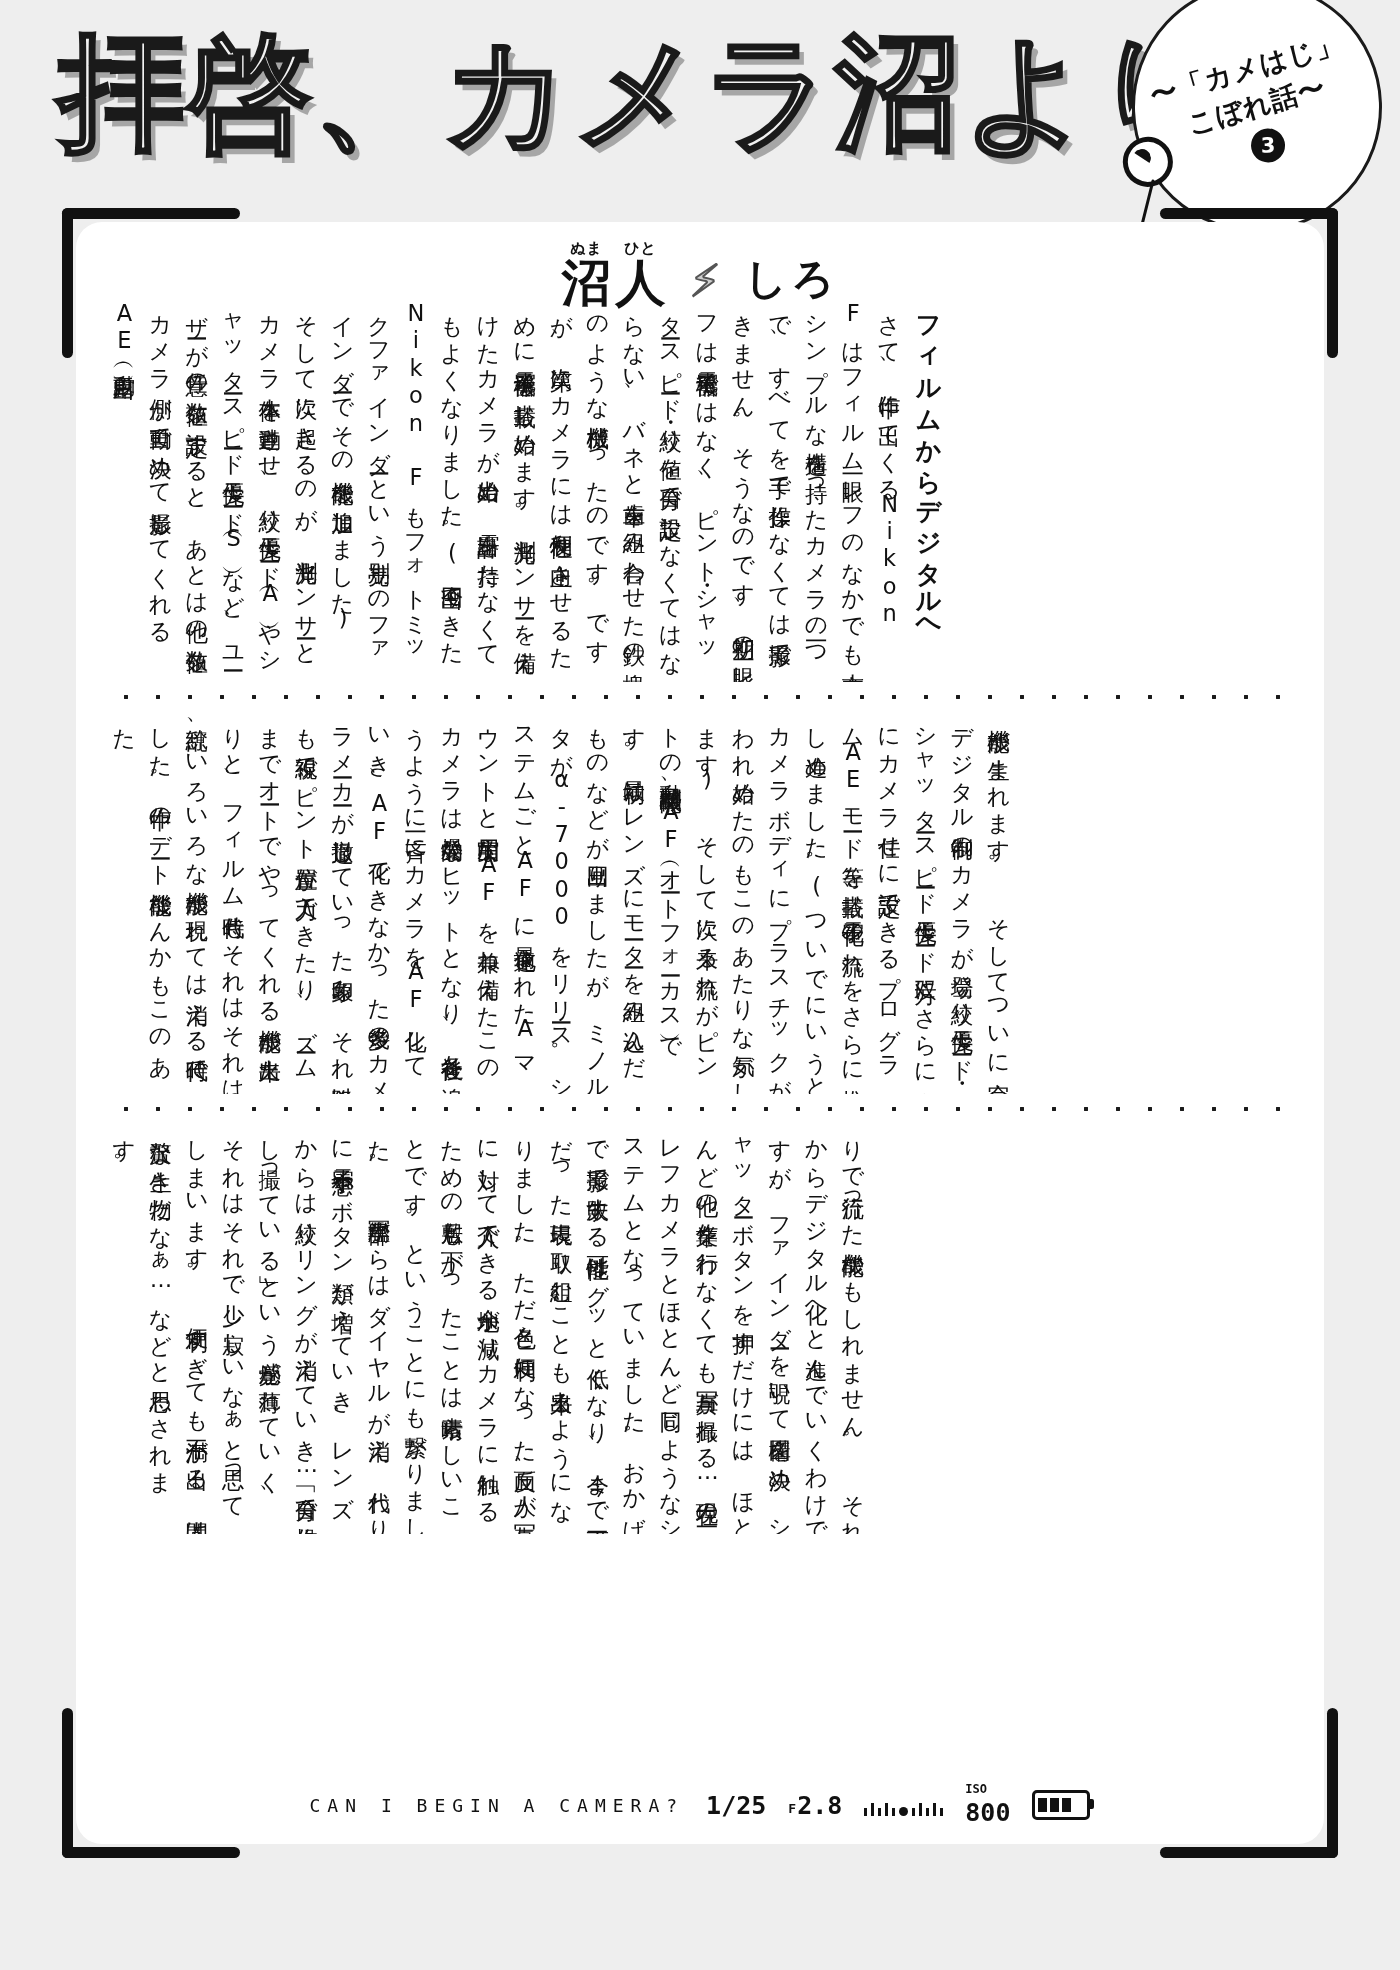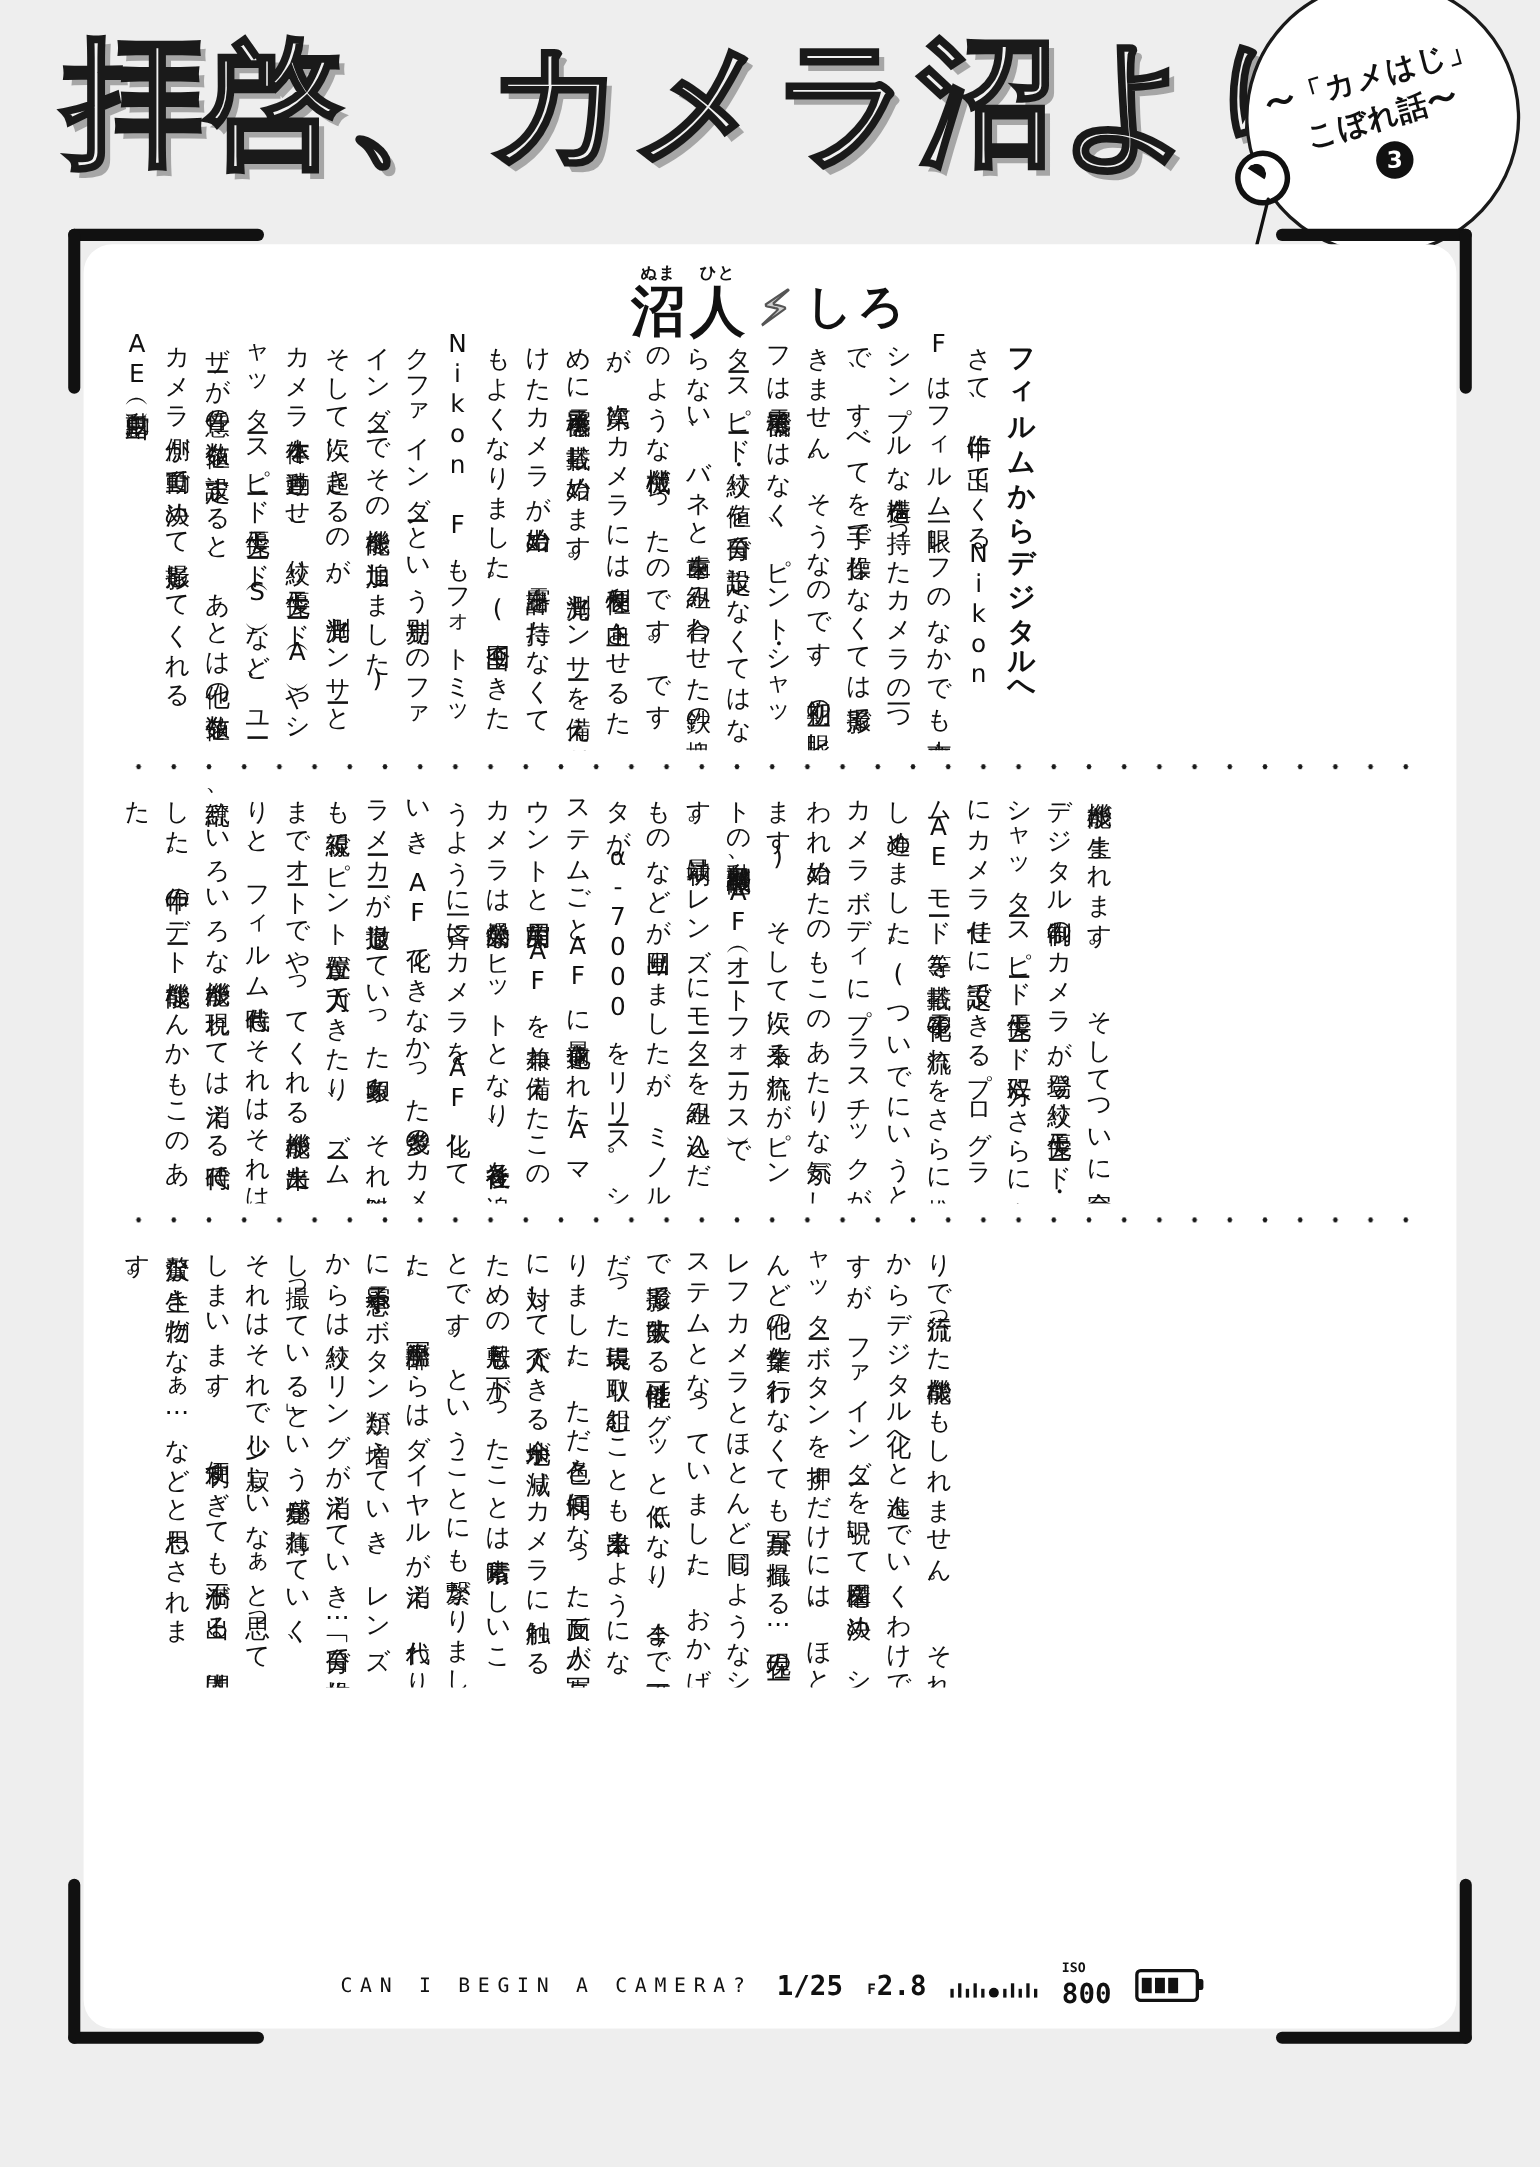--- a/index.html
+++ b/index.html
@@ -94,21 +94,21 @@
     position:absolute;left:14px;top:14px;
     width:1248px;height:1622px;
     background:#ffffff;
     border-radius:26px;
   }
 
   
   .byline{
     position:absolute;left:0;right:0;top:8px;
     display:flex;align-items:flex-end;justify-content:center;
-    gap:8px;height:78px;
+    gap:20px;height:78px;
   }
   .by-kanji{position:relative;display:flex;gap:4px;}
   .ruby{display:flex;flex-direction:column;align-items:center;line-height:1;}
   .ruby .rt{font-size:15px;font-weight:700;color:#111;margin-bottom:2px;letter-spacing:1px;}
   .ruby .rb{font-size:50px;font-weight:700;color:#111;line-height:1;}
   .bolt{
     font-size:44px;color:#cfcfcf;
     -webkit-text-stroke:2px #555;
     margin:0 4px 2px 4px;
   }

